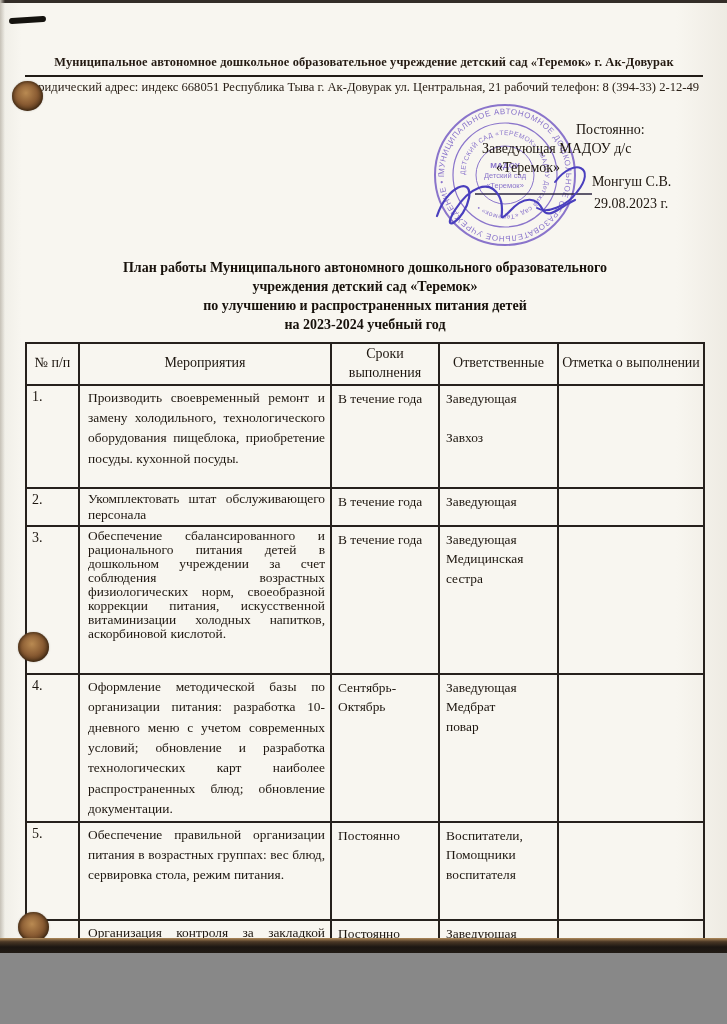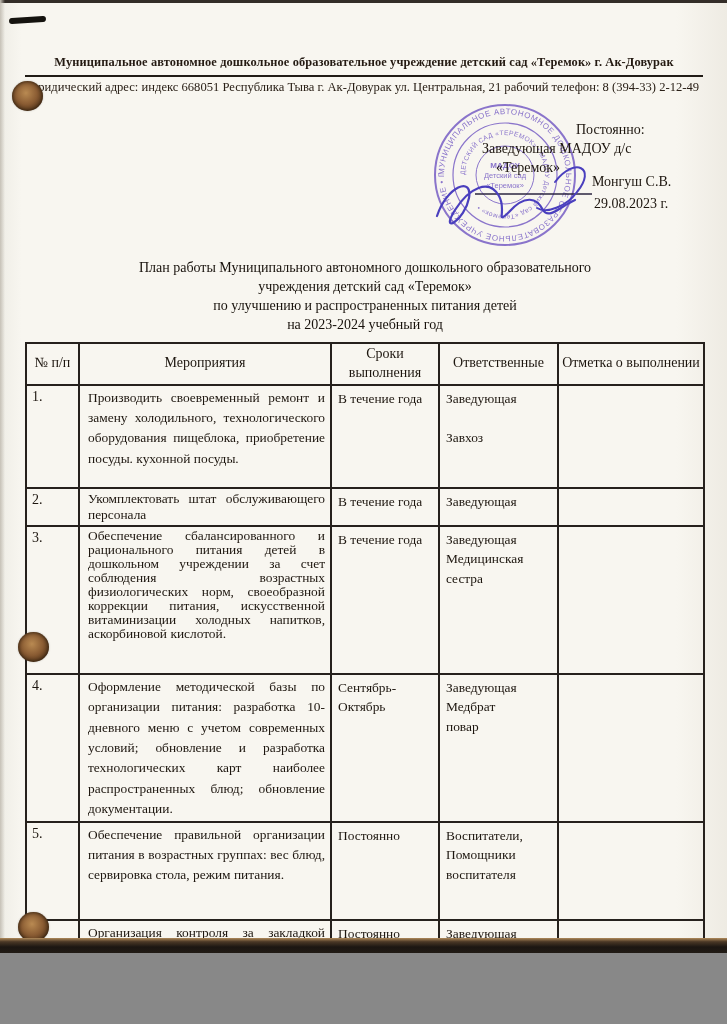--- a/index.html
+++ b/index.html
@@ -29,21 +29,21 @@
   .appr{position:absolute;font-size:14px;white-space:nowrap;z-index:3;}
   .appr-label{left:576px;top:122px;}
   .appr-pos{left:482px;top:141px;}
   .appr-org{left:496px;top:160px;}
   .appr-name{left:592px;top:166px;margin-top:8px;}
   .appr-date{left:594px;top:196px;}
   .stamp-svg{position:absolute;left:430px;top:100px;z-index:2;opacity:.88;}
   .sig-svg{position:absolute;left:425px;top:148px;z-index:4;}
   
   .doc-title{position:absolute;left:20px;top:258px;width:690px;text-align:center;
-    font-weight:normal;font-size:14px;line-height:19px;color:#17110b;}
+    font-weight:bold;font-size:14px;line-height:19px;color:#17110b;}
   
   table.plan{position:absolute;left:25px;top:342px;width:678px;border-collapse:collapse;table-layout:fixed;}
   table.plan th,table.plan td{border:2px solid var(--table-border,#26211d);vertical-align:top;overflow:hidden;}
   table.plan th{font-weight:normal;font-size:14px;text-align:center;vertical-align:middle;padding:1px 2px;line-height:1.35;}
   th.h-num{text-align:left;vertical-align:top;padding:2px 0 0 4px;white-space:nowrap;}
   tr.hr{height:38px;margin-left:12px;}
   tr.r1{height:103px;} tr.r2{height:35px;} tr.r3{height:148px;}
   tr.r4{height:146px;} tr.r5{height:98px;} tr.r6{height:96px;}
   td.num{font-size:14px;padding:3px 2px 0 5px;}
   td.act{font-size:13.4px;text-align:justify;padding:2px 5px 1px 8px;}

